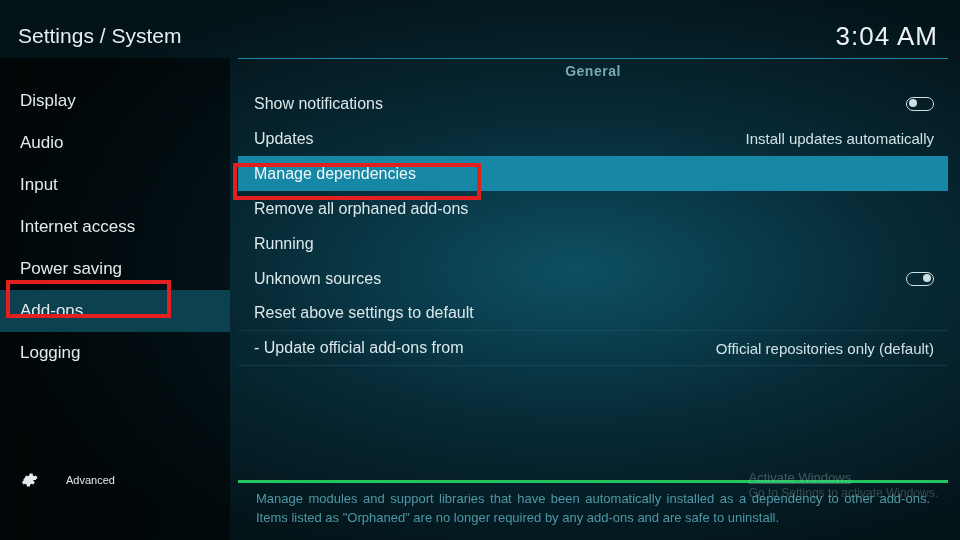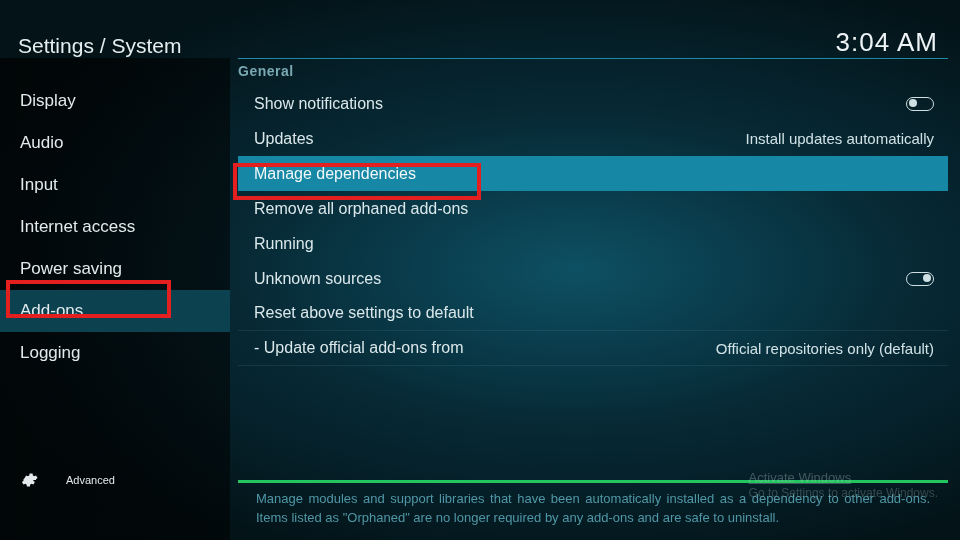--- a/index.html
+++ b/index.html
@@ -7,21 +7,21 @@
     width: 960px; height: 540px;
     font-family: "Segoe UI", Arial, sans-serif;
     background: radial-gradient(ellipse at 60% 50%, #0d5063 0%, #072a36 40%, #031318 80%);
     color: #d8e6ea;
     overflow: hidden;
     position: relative;
   }
   .header {
     position: absolute; top: 0; left: 0; right: 0;
     height: 58px;
-    display: flex; justify-content: space-between; align-items: flex-end;
+    display: flex; justify-content: space-between; align-items: center;
     padding: 14px 22px 0 18px;
   }
   .breadcrumb { font-size: 21px; font-weight: 400; color: #e6eef0; }
   .clock { font-size: 26px; font-weight: 300; color: #eef4f6; letter-spacing: 1px; }
 
   .sidebar {
     position: absolute; left: 0; top: 58px; bottom: 0; width: 230px;
     background: linear-gradient(to right, rgba(0,0,0,0.72), rgba(0,0,0,0.55));
     padding-top: 22px;
   }
@@ -43,21 +43,21 @@
   }
   .gear {
     width: 18px; height: 18px; fill: #e2eaec;
   }
 
   .main {
     position: absolute; left: 238px; right: 12px; top: 58px; bottom: 0;
   }
   .section-title-wrap {
     border-top: 1px solid #1f8aa3;
-    text-align: left;
+    text-align: center;
     padding-top: 3px;
   }
   .section-title {
     display: inline-block;
     font-size: 14px; font-weight: 600;
     color: #7aa9b4;
     letter-spacing: 0.5px;
   }
   .rows { margin-top: 6px; }
   .row {

